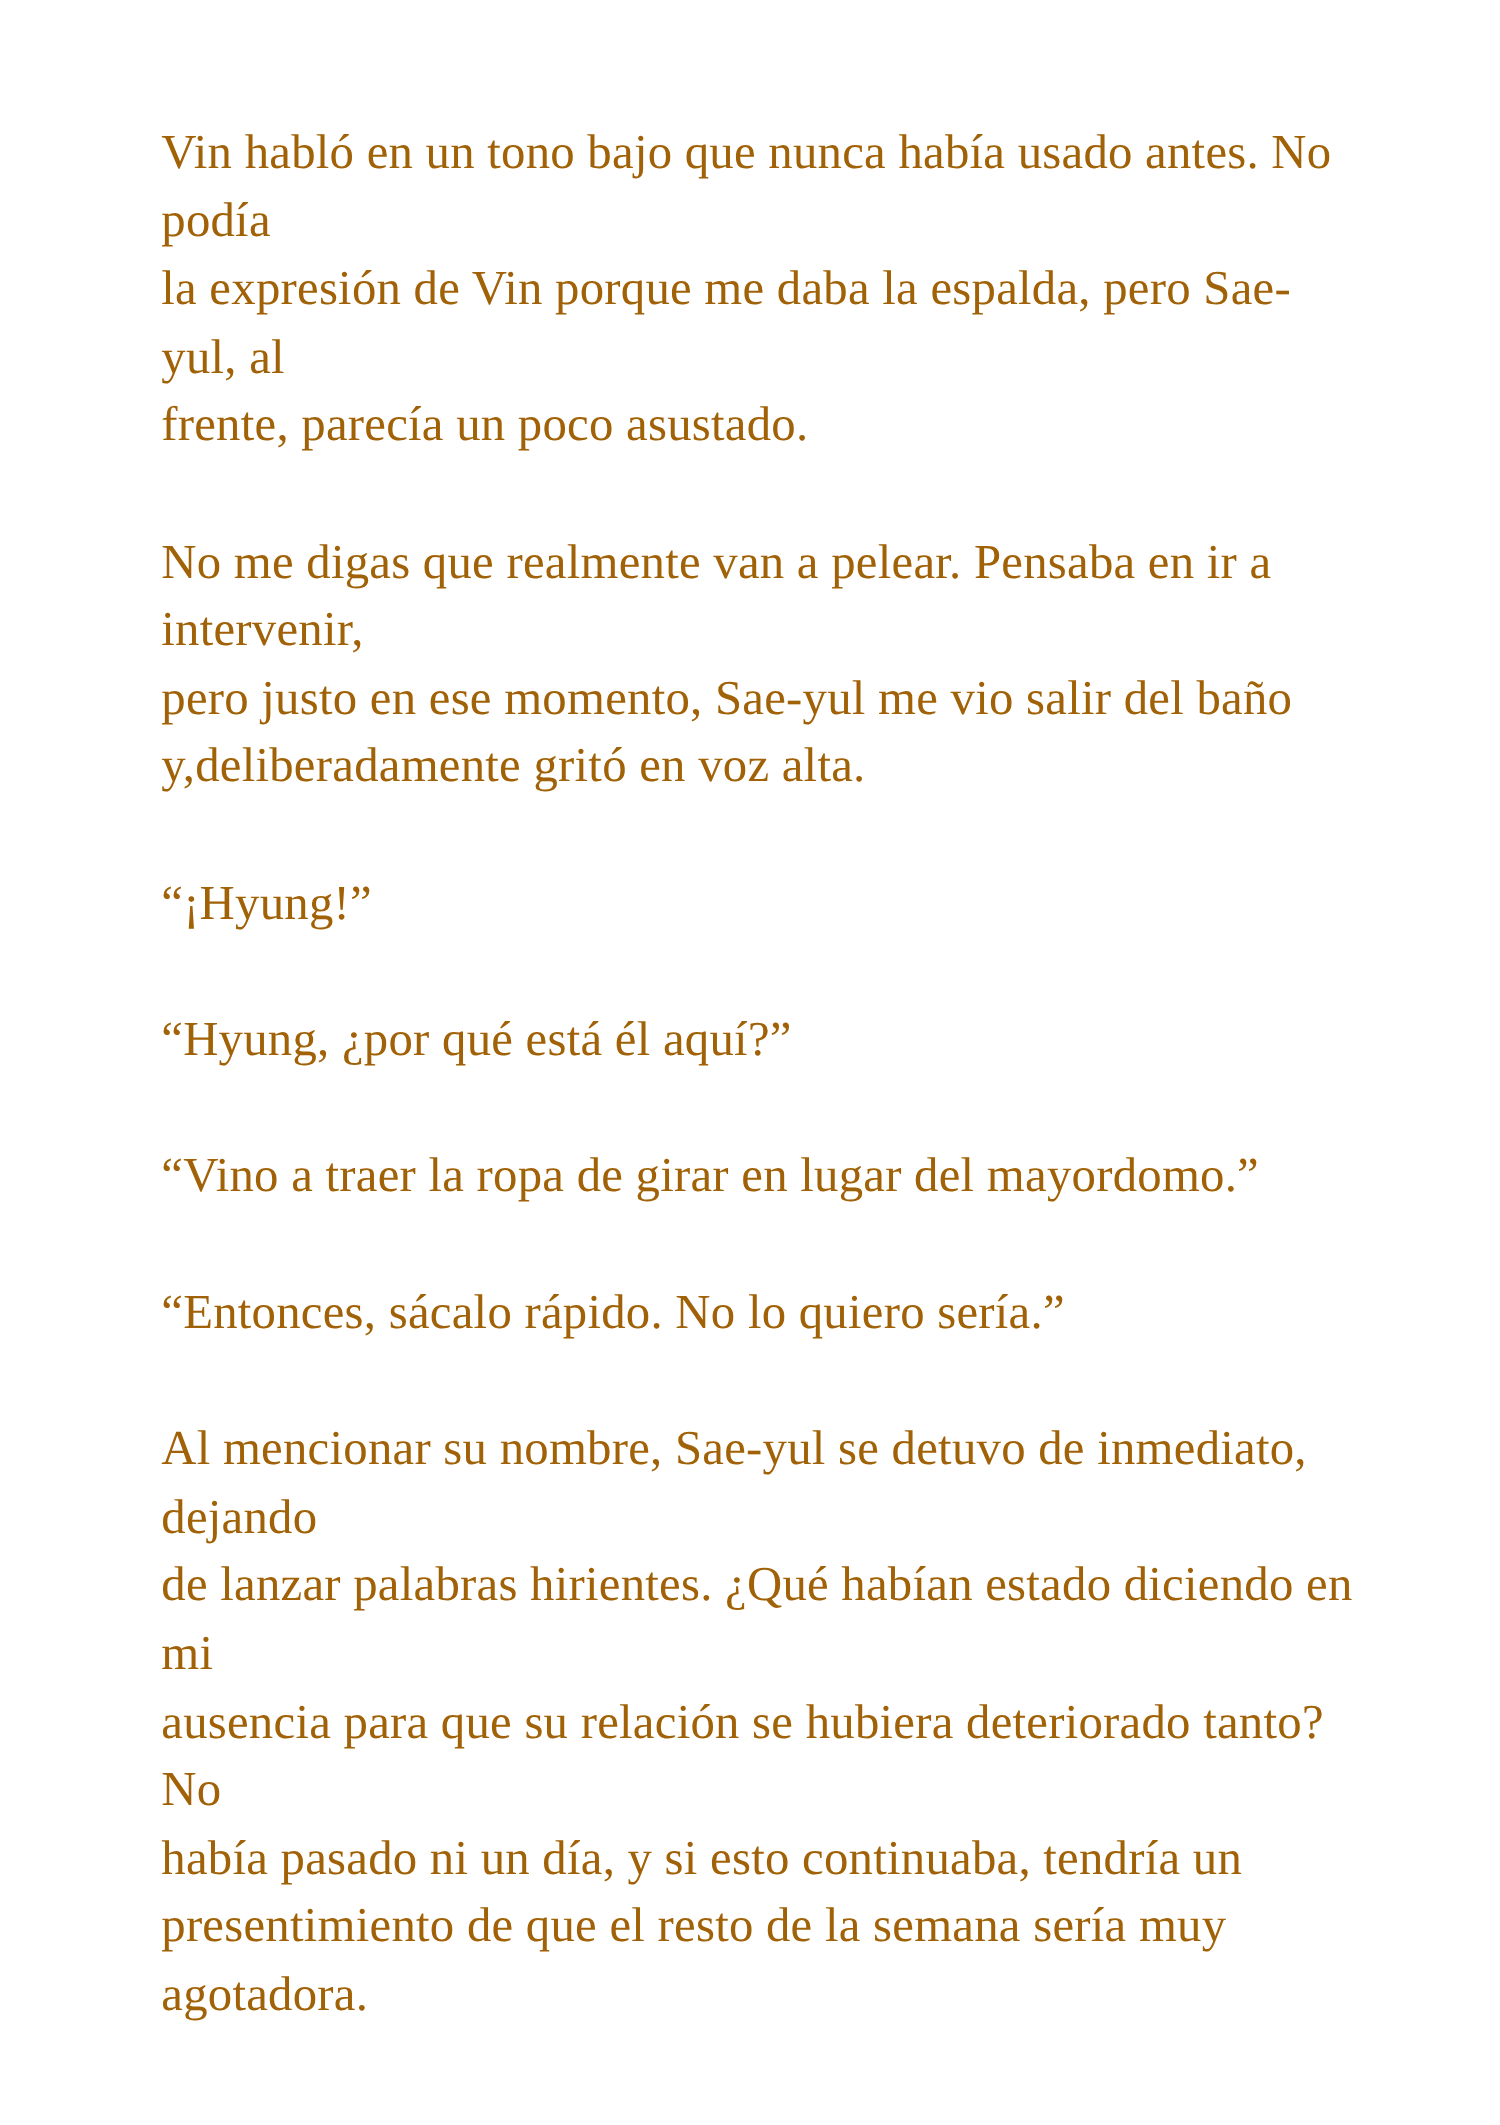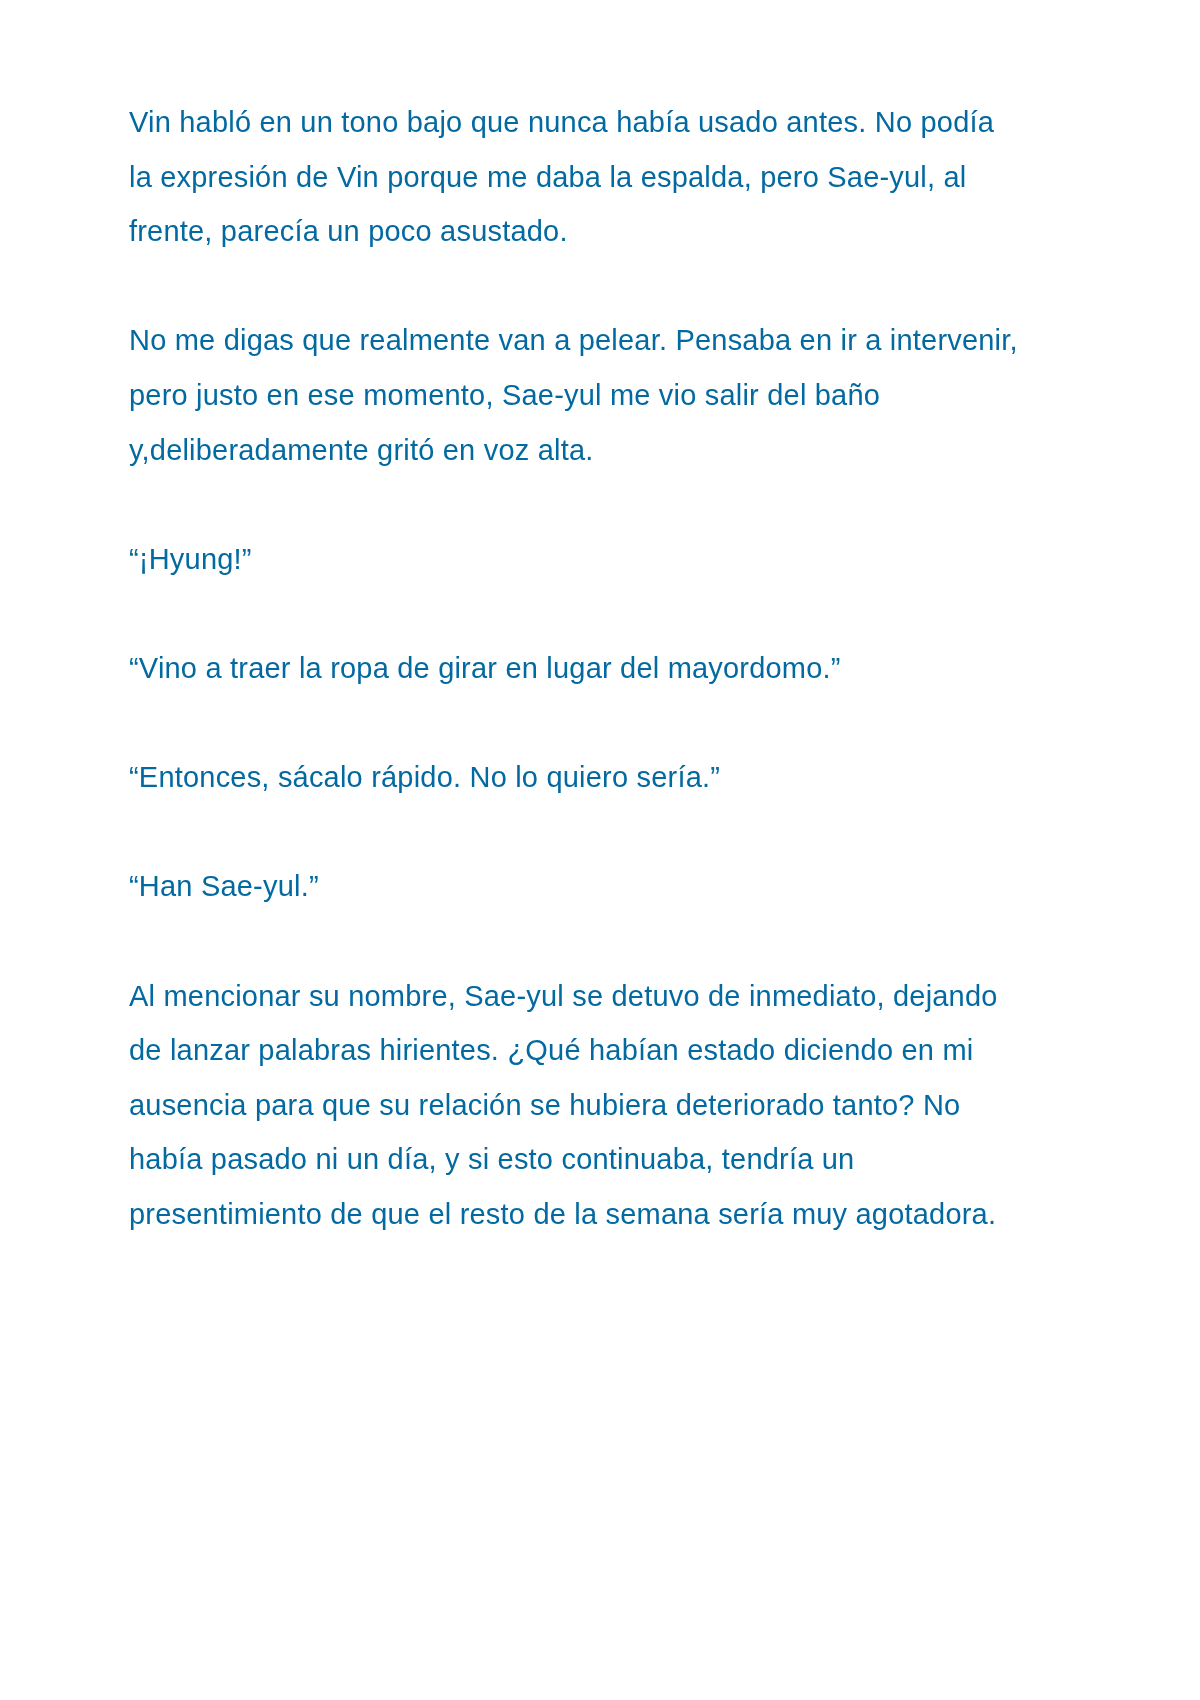--- a/index.html
+++ b/index.html
@@ -4,39 +4,39 @@
   <style>
     html, body { margin: 0; padding: 0; background: #ffffff; }
     body {
       width: 1200px; height: 1700px; overflow: hidden; position: relative;
     }
     .page {
       position: absolute;
       left: 129px;
       top: 95px;
       width: 960px;
-      font-family: Liberation Sans, sans-serif;
-      font-size: 29px;
+      font-family: Liberation Serif, serif;
+      font-size: 39px;
       line-height: 54.6px;
-      color: #0369a1;
+      color: #a16207;
     }
     .page p { margin: 0 0 54.6px 0; white-space: pre-line; letter-spacing: 0.2px; }
   </style>
 </head>
 <body>
 
 <div class="page">
   <p>Vin habló en un tono bajo que nunca había usado antes. No podía
 la expresión de Vin porque me daba la espalda, pero Sae-yul, al
 frente, parecía un poco asustado.</p>
   <p>No me digas que realmente van a pelear. Pensaba en ir a intervenir,
 pero justo en ese momento, Sae-yul me vio salir del baño
 y,deliberadamente gritó en voz alta.</p>
   <p>“¡Hyung!”</p>
+  <p>“Hyung, ¿por qué está él aquí?”</p>
   <p>“Vino a traer la ropa de girar en lugar del mayordomo.”</p>
   <p>“Entonces, sácalo rápido. No lo quiero sería.”</p>
-  <p>“Han Sae-yul.”</p>
   <p>Al mencionar su nombre, Sae-yul se detuvo de inmediato, dejando
 de lanzar palabras hirientes. ¿Qué habían estado diciendo en mi
 ausencia para que su relación se hubiera deteriorado tanto? No
 había pasado ni un día, y si esto continuaba, tendría un
 presentimiento de que el resto de la semana sería muy agotadora.</p>
 </div>
 
 </body></html>

